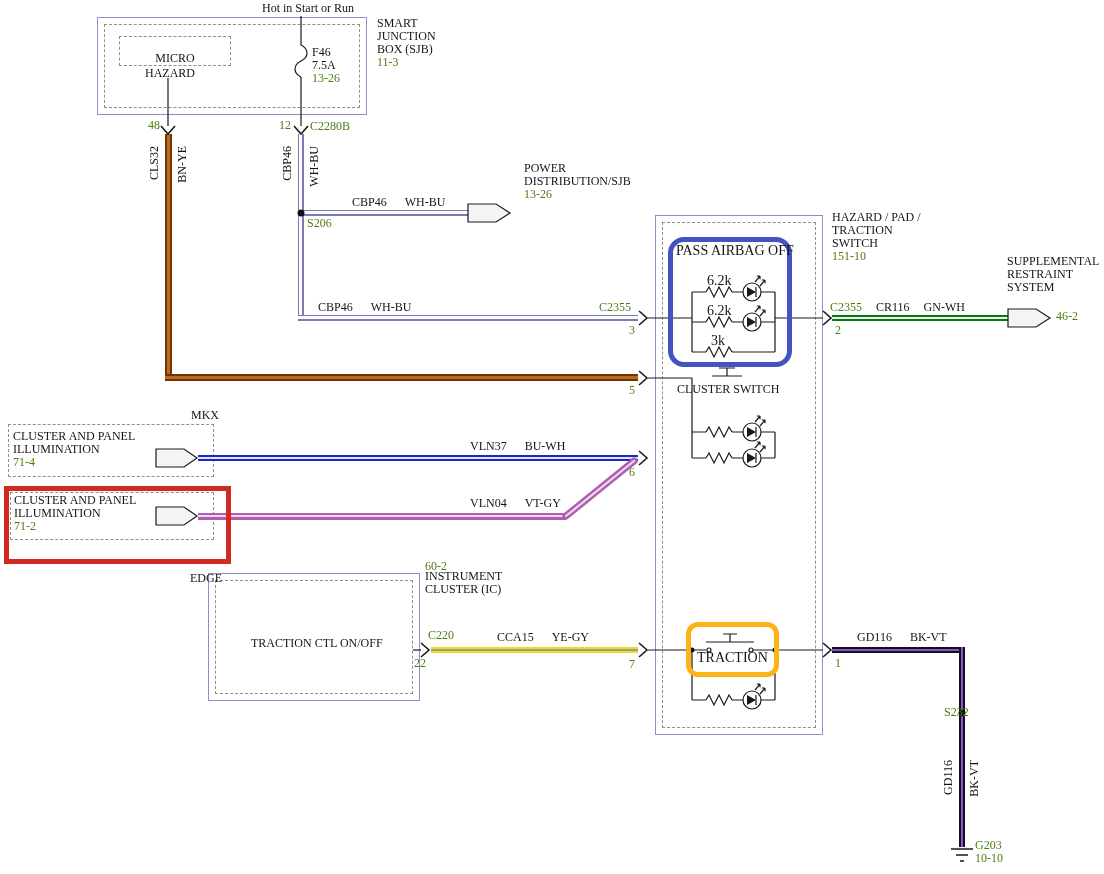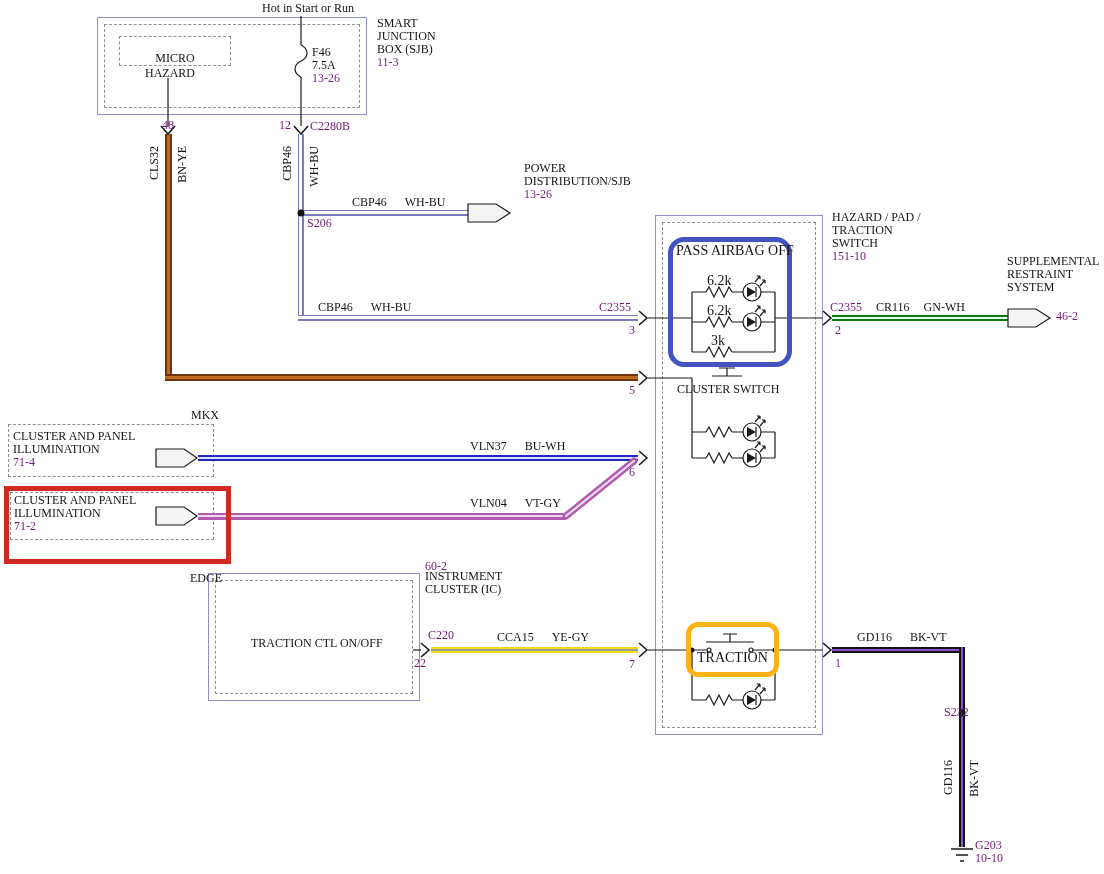--- a/index.html
+++ b/index.html
@@ -1,21 +1,21 @@
 <!DOCTYPE html>
 <html><head>
 <meta charset="utf-8">
 <style>
   *{margin:0;padding:0;box-sizing:border-box}
   body{background:#fff}
   #diagram{position:relative;width:1104px;height:874px;background:#fff;
            font-family:"Liberation Serif",serif;color:#141414;overflow:hidden}
   .lbl{position:absolute;font-size:12px;line-height:13px;white-space:nowrap}
   .small{font-size:14px}
-  .blue{color:#701a75}
+  .blue{color:#4d7c0f}
   .pair{display:flex;gap:18px}
   .pair3{display:flex;gap:14px}
   .vlabel{position:absolute;font-size:12px;white-space:nowrap;
           writing-mode:vertical-rl;transform:rotate(180deg)}
   .box{position:absolute;border:1px solid #8e8ec9}
   .dash{position:absolute;border:1px dashed #8f8f8f}
   .wire{position:absolute}
   .w-bnye-h{height:7px;background:linear-gradient(to bottom,#6e3407 0 2px,#c06a20 2px 5px,#6e3407 5px 7px)}
   .w-bnye-v{width:7px;background:linear-gradient(to right,#6e3407 0 2px,#c06a20 2px 5px,#6e3407 5px 7px)}
   .w-whbu-h{height:6px;background:linear-gradient(to bottom,#7b7bb8 0 1.5px,#fdfdfd 1.5px 4.5px,#7b7bb8 4.5px 6px)}
@@ -152,21 +152,21 @@
   <div class="lbl" style="left:145px;top:67px">HAZARD</div>
   <div class="lbl" style="left:312px;top:46px">F46</div>
   <div class="lbl" style="left:312px;top:59px">7.5A</div>
   <div class="lbl blue" style="left:312px;top:72px">13-26</div>
 
   <div class="lbl" style="left:377px;top:17px">SMART</div>
   <div class="lbl" style="left:377px;top:30px">JUNCTION</div>
   <div class="lbl" style="left:377px;top:43px">BOX (SJB)</div>
   <div class="lbl blue" style="left:377px;top:56px">11-3</div>
 
-  <div class="lbl blue" style="left:162px;top:119px">48</div>
+  <div class="lbl blue" style="left:148px;top:119px">48</div>
   <div class="lbl blue" style="left:279px;top:119px">12</div>
   <div class="lbl blue" style="left:310px;top:120px">C2280B</div>
 
   <div class="vlabel" style="left:147px;top:146px">CLS32</div>
   <div class="vlabel" style="left:175px;top:146px">BN-YE</div>
   <div class="vlabel" style="left:280px;top:146px">CBP46</div>
   <div class="vlabel" style="left:307px;top:146px">WH-BU</div>
 
   <div class="lbl blue" style="left:307px;top:217px">S206</div>
 

